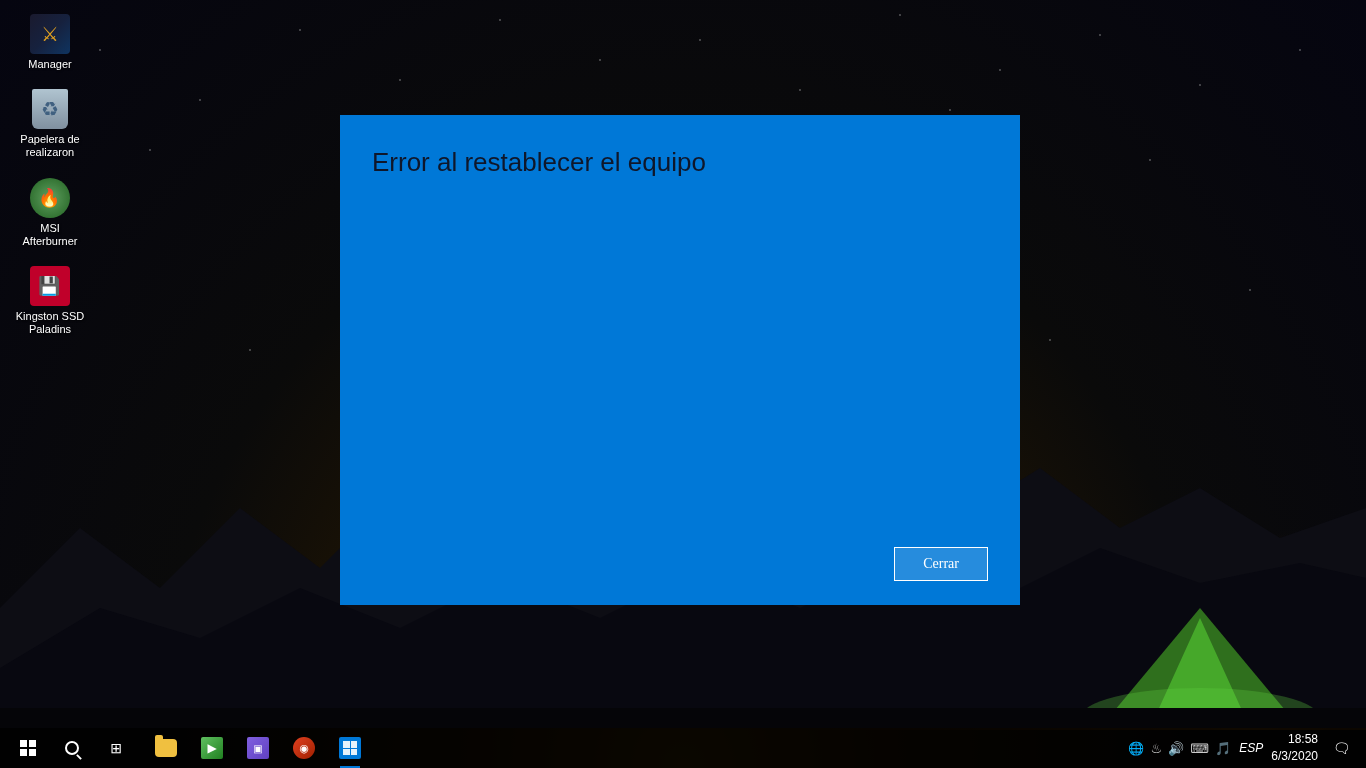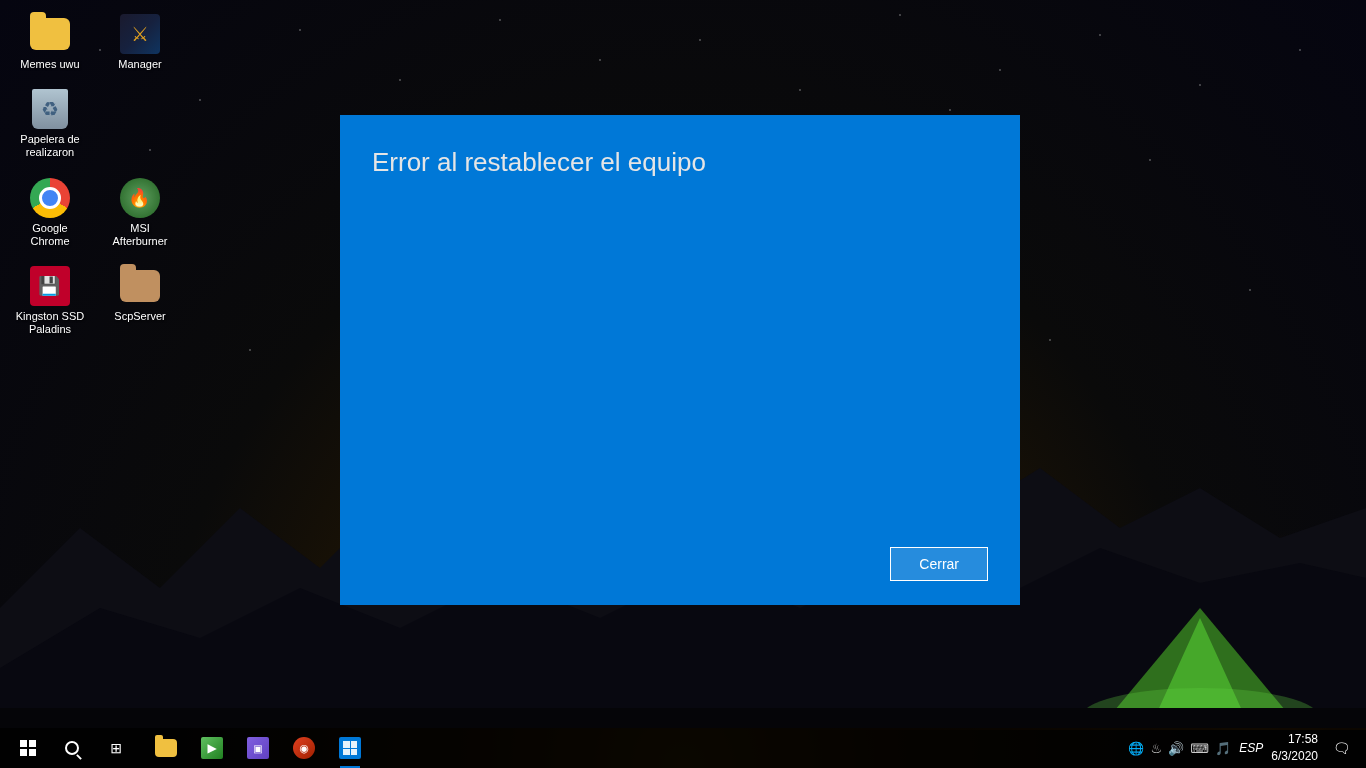--- a/index.html
+++ b/index.html
@@ -246,21 +246,21 @@
       height: 490px;
       background: #0078d7;
       display: flex;
       flex-direction: column;
       justify-content: space-between;
       padding: 32px 32px 24px 32px;
       pointer-events: all;
     }
 
     .dialog-title {
-      color: #e5e5e5;
+      color: #0f172a;
       font-size: 26px;
       font-weight: 300;
       margin-bottom: 0;
     }
 
     .dialog-subtitle {
       color: #fff;
       font-size: 14px;
       font-weight: 400;
       opacity: 0.9;
@@ -275,21 +275,21 @@
       justify-content: flex-end;
       align-items: center;
     }
 
     .dialog-btn {
       background: rgba(255,255,255,0.15);
       color: #fff;
       border: 1.5px solid #fff;
       padding: 8px 28px;
       font-size: 14px;
-      font-family: Liberation Sans, sans-serif;
+      font-family: Liberation Serif, serif;
       cursor: pointer;
       min-width: 80px;
     }
 
     
     #taskbar {
       position: absolute;
       bottom: 0;
       left: 0;
       right: 0;
@@ -519,68 +519,50 @@
 
       <rect x="0" y="300" width="1366" height="20" fill="#050508"></rect>
     </svg>
   </div>
 
   <div class="desktop-icons">
 
     <div class="icon-row">
       <div class="desktop-icon">
         <div class="icon-img">
-          <div class="folder-yellow"></div>
-        </div>
-        <span class="icon-label">Memes uwu</span>
-      </div>
-      <div class="desktop-icon">
-        <div class="icon-img">
           <div class="paladins-icon">⚔</div>
         </div>
         <span class="icon-label">Manager</span>
       </div>
     </div>
 
     <div class="icon-row">
       <div class="desktop-icon">
         <div class="icon-img">
           <div class="recycle-icon">♻</div>
         </div>
         <span class="icon-label">Papelera de realizaron</span>
       </div>
     </div>
 
     <div class="icon-row">
       <div class="desktop-icon">
         <div class="icon-img">
-          <div class="chrome-icon"></div>
-        </div>
-        <span class="icon-label">Google Chrome</span>
-      </div>
-      <div class="desktop-icon">
-        <div class="icon-img">
           <div class="msi-icon">🔥</div>
         </div>
         <span class="icon-label">MSI Afterburner</span>
       </div>
     </div>
 
     <div class="icon-row">
       <div class="desktop-icon">
         <div class="icon-img">
           <div class="kingston-icon">💾</div>
         </div>
         <span class="icon-label">Kingston SSD Paladins</span>
-      </div>
-      <div class="desktop-icon">
-        <div class="icon-img">
-          <div class="scp-icon"></div>
-        </div>
-        <span class="icon-label">ScpServer</span>
       </div>
     </div>
   </div>
 
   <div id="error-dialog">
     <div class="dialog-content">
       <div class="dialog-title">Error al restablecer el equipo</div>
     </div>
     <div class="dialog-footer">
       <button class="dialog-btn">Cerrar</button>
@@ -636,21 +618,21 @@
     <div class="taskbar-right">
       <div class="sys-tray">
         <span class="tray-icon">🌐</span>
         <span class="tray-icon">♨</span>
         <span class="tray-icon">🔊</span>
         <span class="tray-icon">⌨</span>
         <span class="tray-icon">🎵</span>
       </div>
       <span class="lang-indicator">ESP</span>
       <div class="clock">
-        <div>17:58</div>
+        <div>18:58</div>
         <div>6/3/2020</div>
       </div>
       <div class="notification-btn">
         <span>🗨</span>
       </div>
     </div>
   </div>
 
 </div>
 

